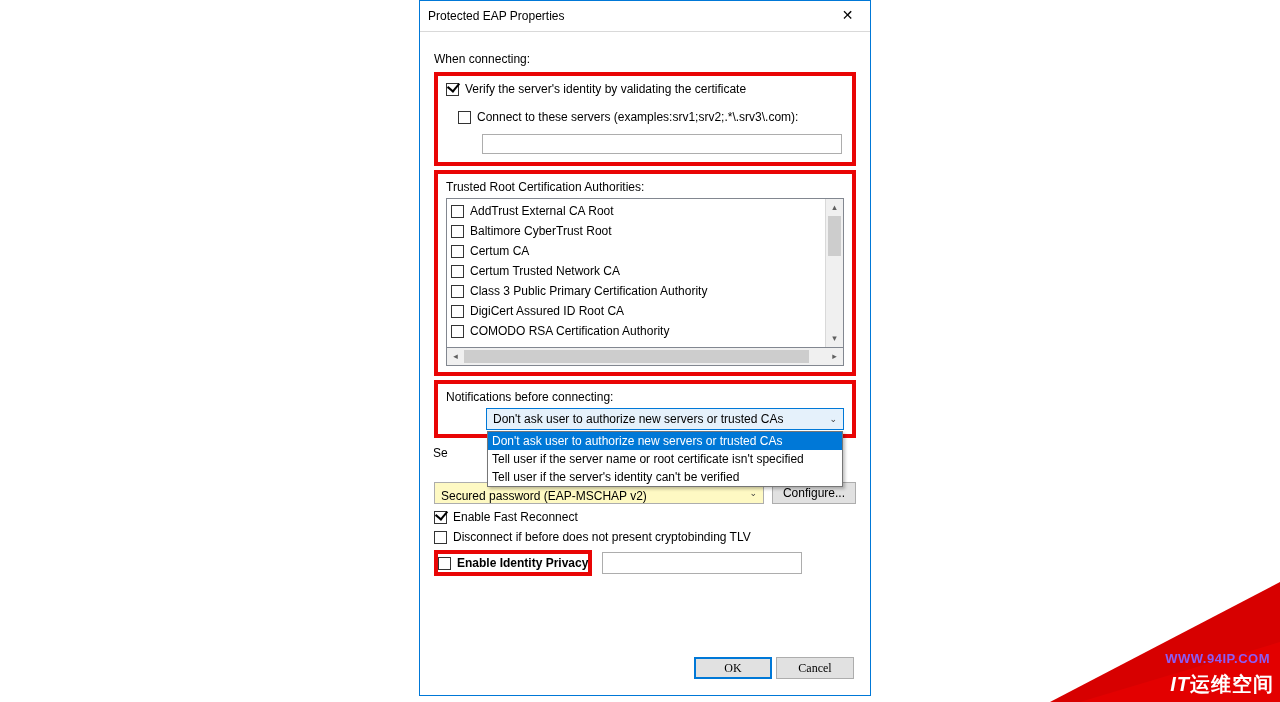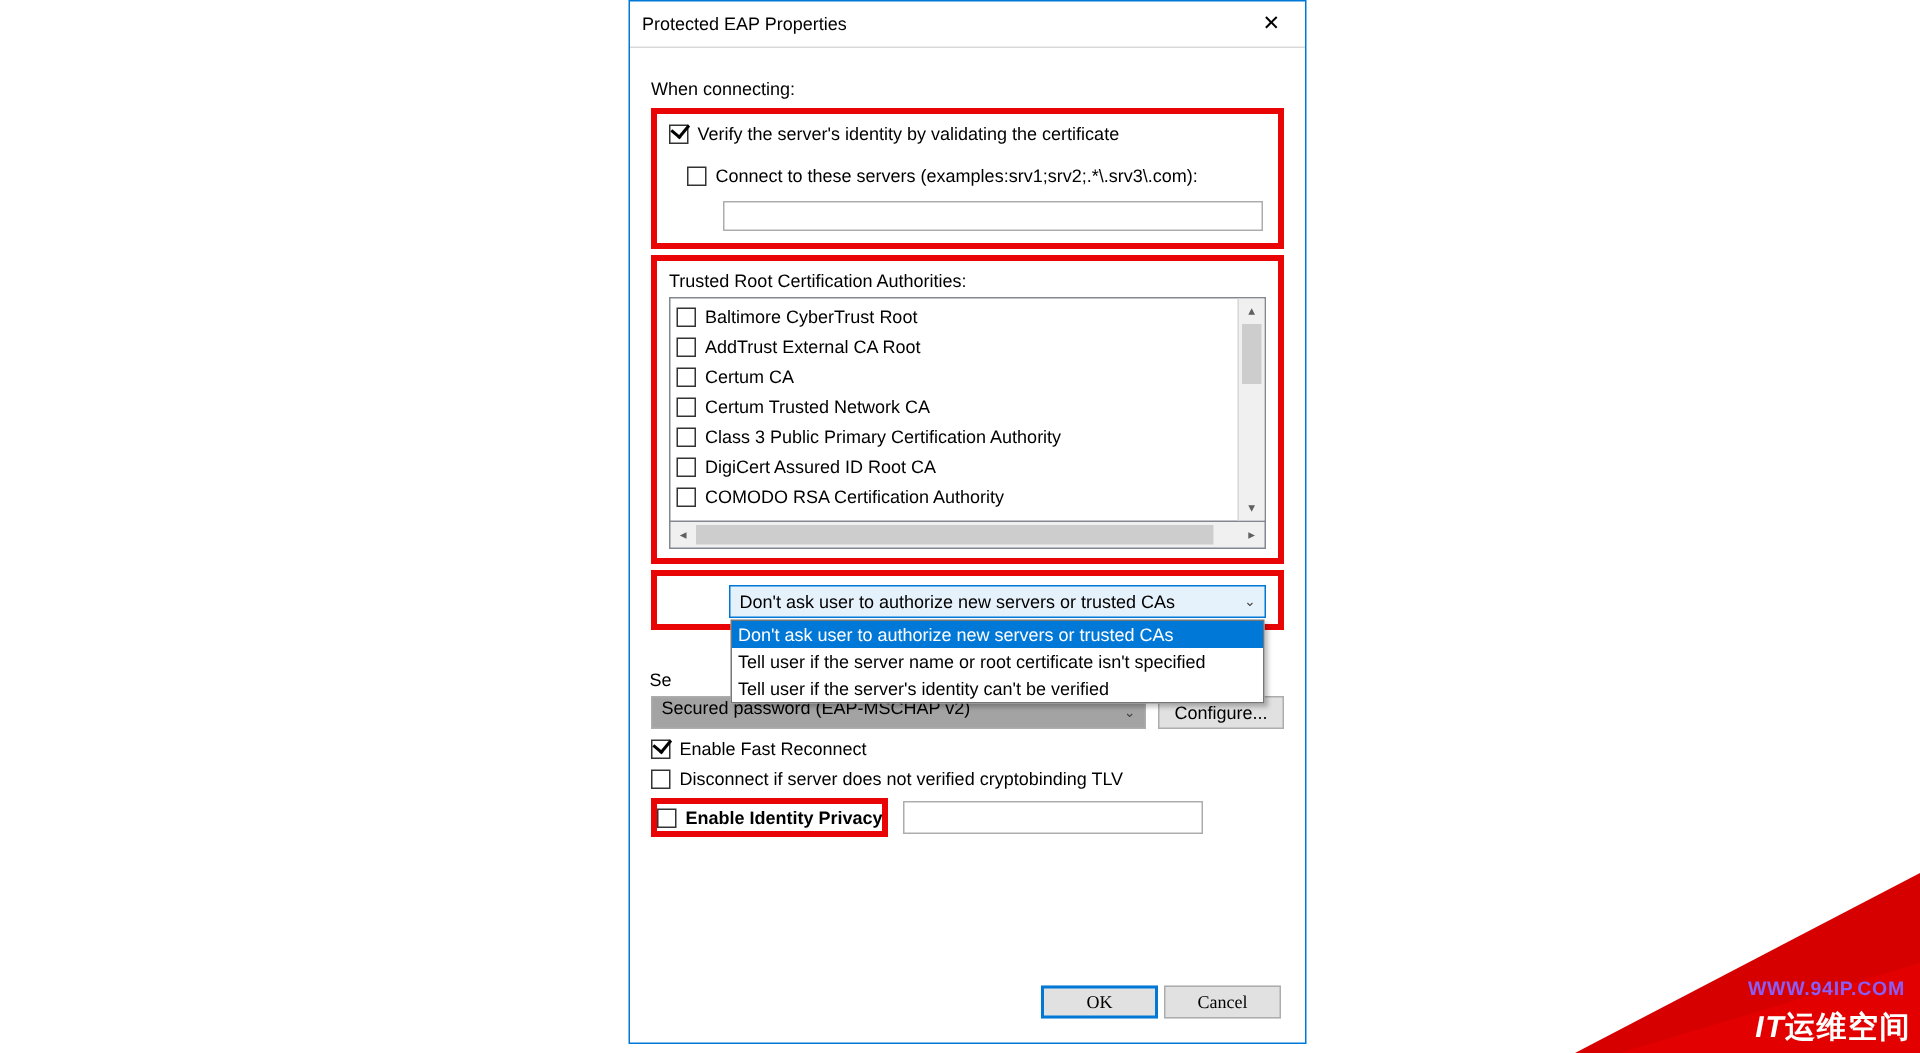--- a/index.html
+++ b/index.html
@@ -193,23 +193,23 @@
   
   .auth-row {
     display: flex;
     gap: 8px;
     margin-top: 44px; 
   }
   .auth-combo {
     flex: 1;
     height: 22px;
     border: 1px solid #adadad;
-    background: #a3a3a3;
-    display: flex;
-    align-items: flex-start;
+    background: #fef9c3;
+    display: flex;
+    align-items: flex-end;
     padding: 0 6px;
     position: relative;
     box-sizing: border-box;
   }
   .auth-combo .arrow {
     position: absolute; right: 6px; top: 50%;
     transform: translateY(-50%);
     font-size: 9px; color: #404040;
   }
   .btn {
@@ -328,25 +328,25 @@
       </div>
       <input class="text-input servers-input" type="text" value="" style="">
     </div>
 
     <div class="hl">
       <div style="margin-bottom:4px;">Trusted Root Certification Authorities:</div>
       <div class="ca-listbox">
         <div class="ca-list">
           <div class="ca-item">
               <span class="checkbox"></span>
+              <span>AddTrust External CA Root</span>
+            </div>
+          <div class="ca-item">
+              <span class="checkbox"></span>
               <span>Baltimore CyberTrust Root</span>
-            </div>
-          <div class="ca-item">
-              <span class="checkbox"></span>
-              <span>AddTrust External CA Root</span>
             </div>
           <div class="ca-item">
               <span class="checkbox"></span>
               <span>Certum CA</span>
             </div>
           <div class="ca-item">
               <span class="checkbox"></span>
               <span>Certum Trusted Network CA</span>
             </div>
           <div class="ca-item">
@@ -369,20 +369,21 @@
         </div>
       </div>
       <div class="hscroll">
         <div class="arrow left">◂</div>
         <div class="thumb"></div>
         <div class="arrow right">▸</div>
       </div>
     </div>
 
     <div class="hl" style="position:relative; padding-bottom:4px;">
+      <div style="margin-bottom:4px;">Notifications before connecting:</div>
       <div style="position:relative;padding-left:40px;">
         <div class="combo">
           <span>Don't ask user to authorize new servers or trusted CAs</span>
           <span class="arrow">⌄</span>
           <div class="dropdown-popup">
             <div class="opt sel">Don't ask user to authorize new servers or trusted CAs</div>
             <div class="opt">Tell user if the server name or root certificate isn't specified</div>
             <div class="opt">Tell user if the server's identity can't be verified</div>
           </div>
         </div>
@@ -398,21 +399,21 @@
           <span>Configure...</span>
         </div>
     </div>
 
     <div class="option-row">
       <span class="checkbox checked"></span>
       <span>Enable Fast Reconnect</span>
     </div>
     <div class="option-row">
       <span class="checkbox"></span>
-      <span>Disconnect if server does not verified cryptobinding TLV</span>
+      <span>Disconnect if before does not present cryptobinding TLV</span>
     </div>
 
     <div class="option-row">
       <span class="privacy-hl">
         <span class="checkbox"></span>
         <span>Enable Identity Privacy</span>
       </span>
       <input class="privacy-input" type="text" style="">
     </div>
 

